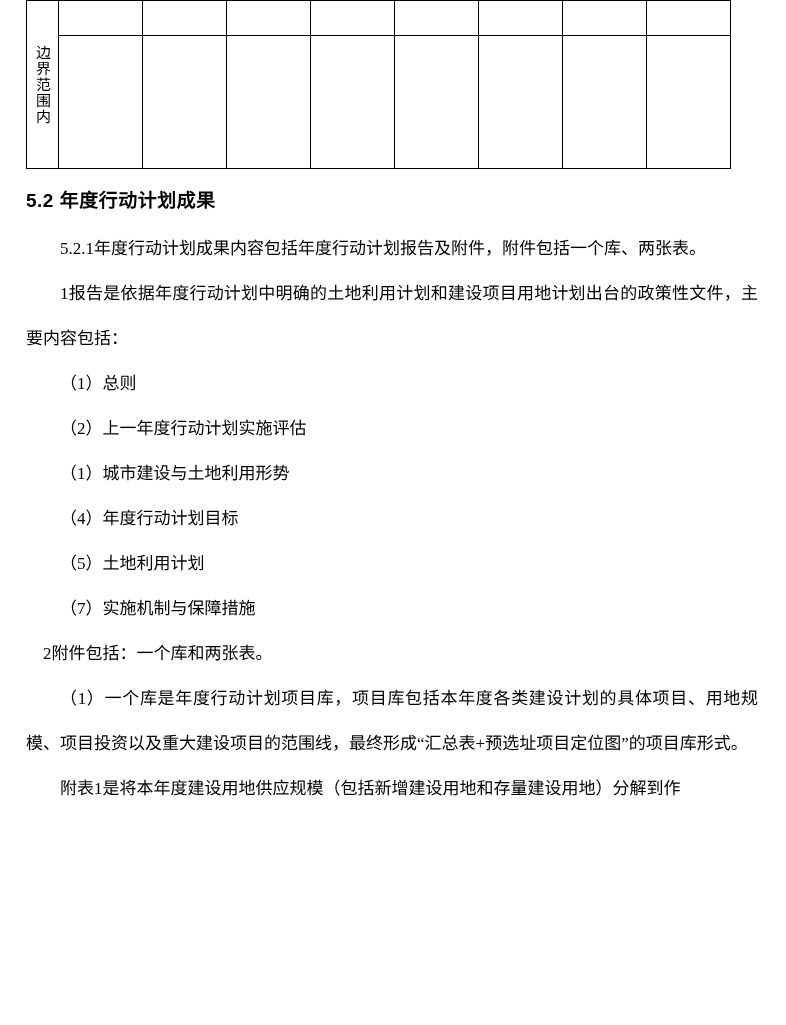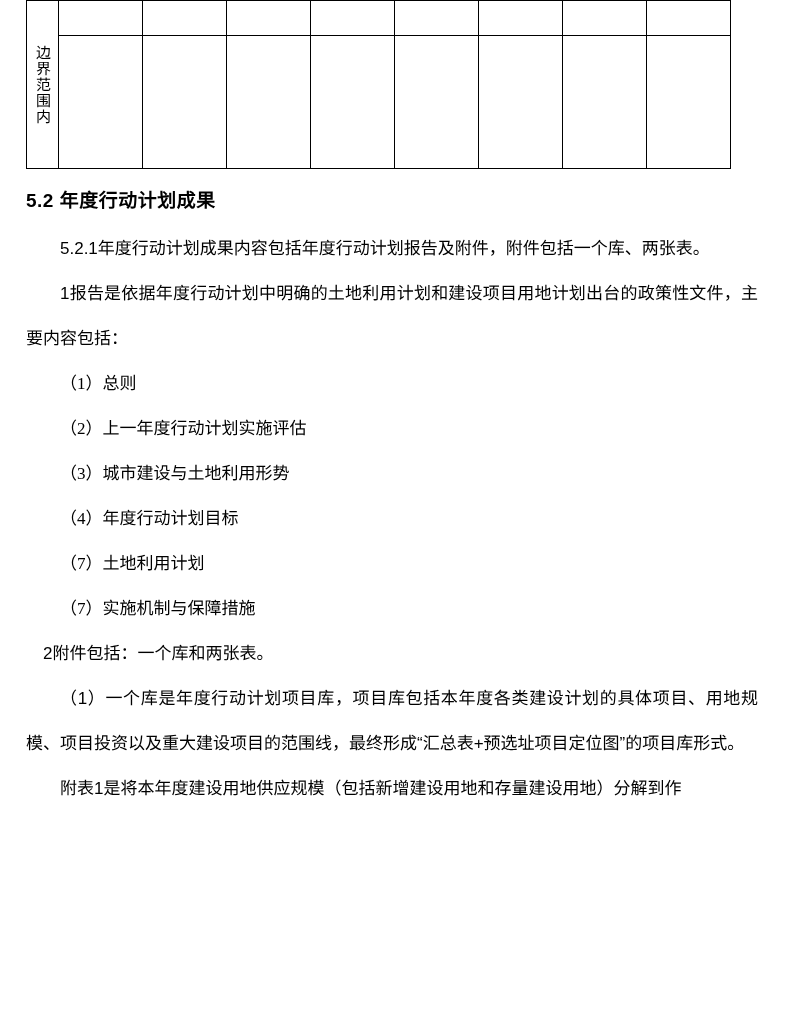--- a/index.html
+++ b/index.html
@@ -75,21 +75,21 @@
   h2.section-heading {
     font-family: "Liberation Sans", "DejaVu Sans", sans-serif;
     font-size: 19px;
     font-weight: bold;
     text-align: left;
     margin: 16px 0 14px 0;
     letter-spacing: 0.5px;
   }
 
   p.para {
-    font-family: Liberation Sans, sans-serif;
+    font-family: Liberation Serif, serif;
     font-size: 17px;
     line-height: 45px;
     margin: 0;
     text-align: justify;
     text-justify: inter-ideograph;
     letter-spacing: 0px;
     white-space: pre-wrap;
   }
   p.indent2 { text-indent: 34px; }
   p.indent1 { text-indent: 17px; }
@@ -152,23 +152,23 @@
 
   <h2 class="section-heading">5.2 年度行动计划成果</h2>
 
   <div class="body-block">
 
     <p class="para indent2">5.2.1年度行动计划成果内容包括年度行动计划报告及附件，附件包括一个库、两张表。</p>
     <p class="para indent2">1报告是依据年度行动计划中明确的土地利用计划和建设项目用地计划出台的政策性文件，主要内容包括：</p>
 
     <p class="list-item">（1）总则</p>
     <p class="list-item">（2）上一年度行动计划实施评估</p>
-    <p class="list-item">（3）城市建设与土地利用形势</p>
+    <p class="list-item">（1）城市建设与土地利用形势</p>
     <p class="list-item">（4）年度行动计划目标</p>
-    <p class="list-item">（7）土地利用计划</p>
+    <p class="list-item">（5）土地利用计划</p>
     <p class="list-item">（7）实施机制与保障措施</p>
 
     <p class="para indent1">2附件包括：一个库和两张表。</p>
     <p class="para indent2">（1）一个库是年度行动计划项目库，项目库包括本年度各类建设计划的具体项目、用地规模、项目投资以及重大建设项目的范围线，最终形成“汇总表+预选址项目定位图”的项目库形式。</p>
     <p class="para indent2">附表1是将本年度建设用地供应规模（包括新增建设用地和存量建设用地）分解到作</p>
 
   </div>
 </div>
 
 </body></html>

